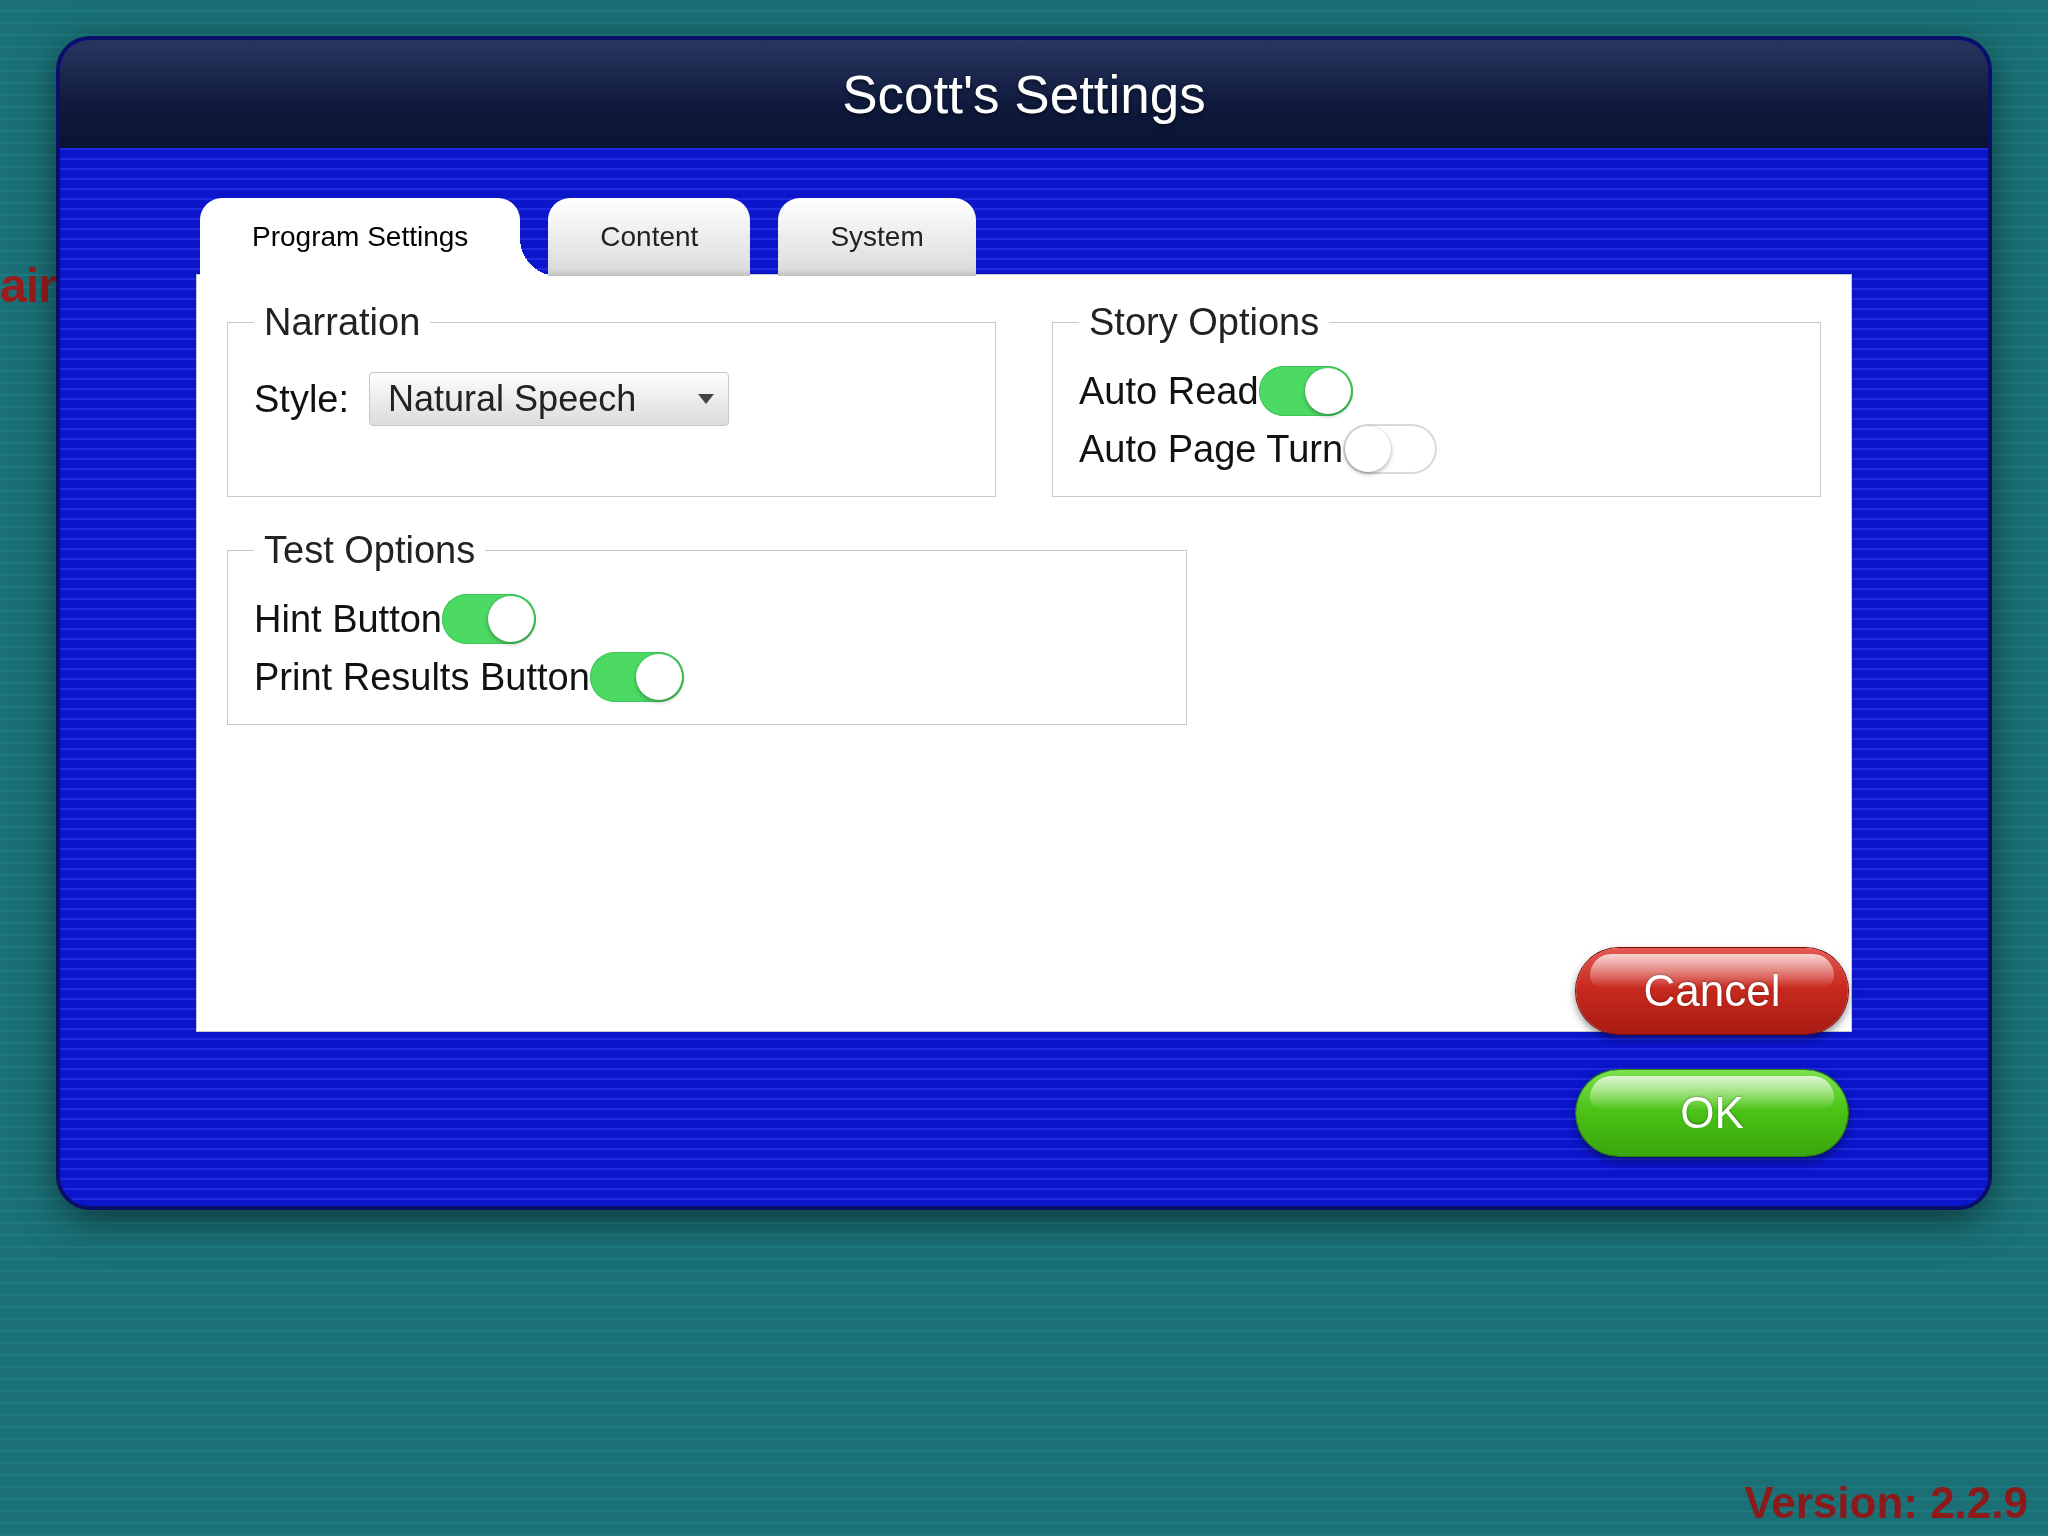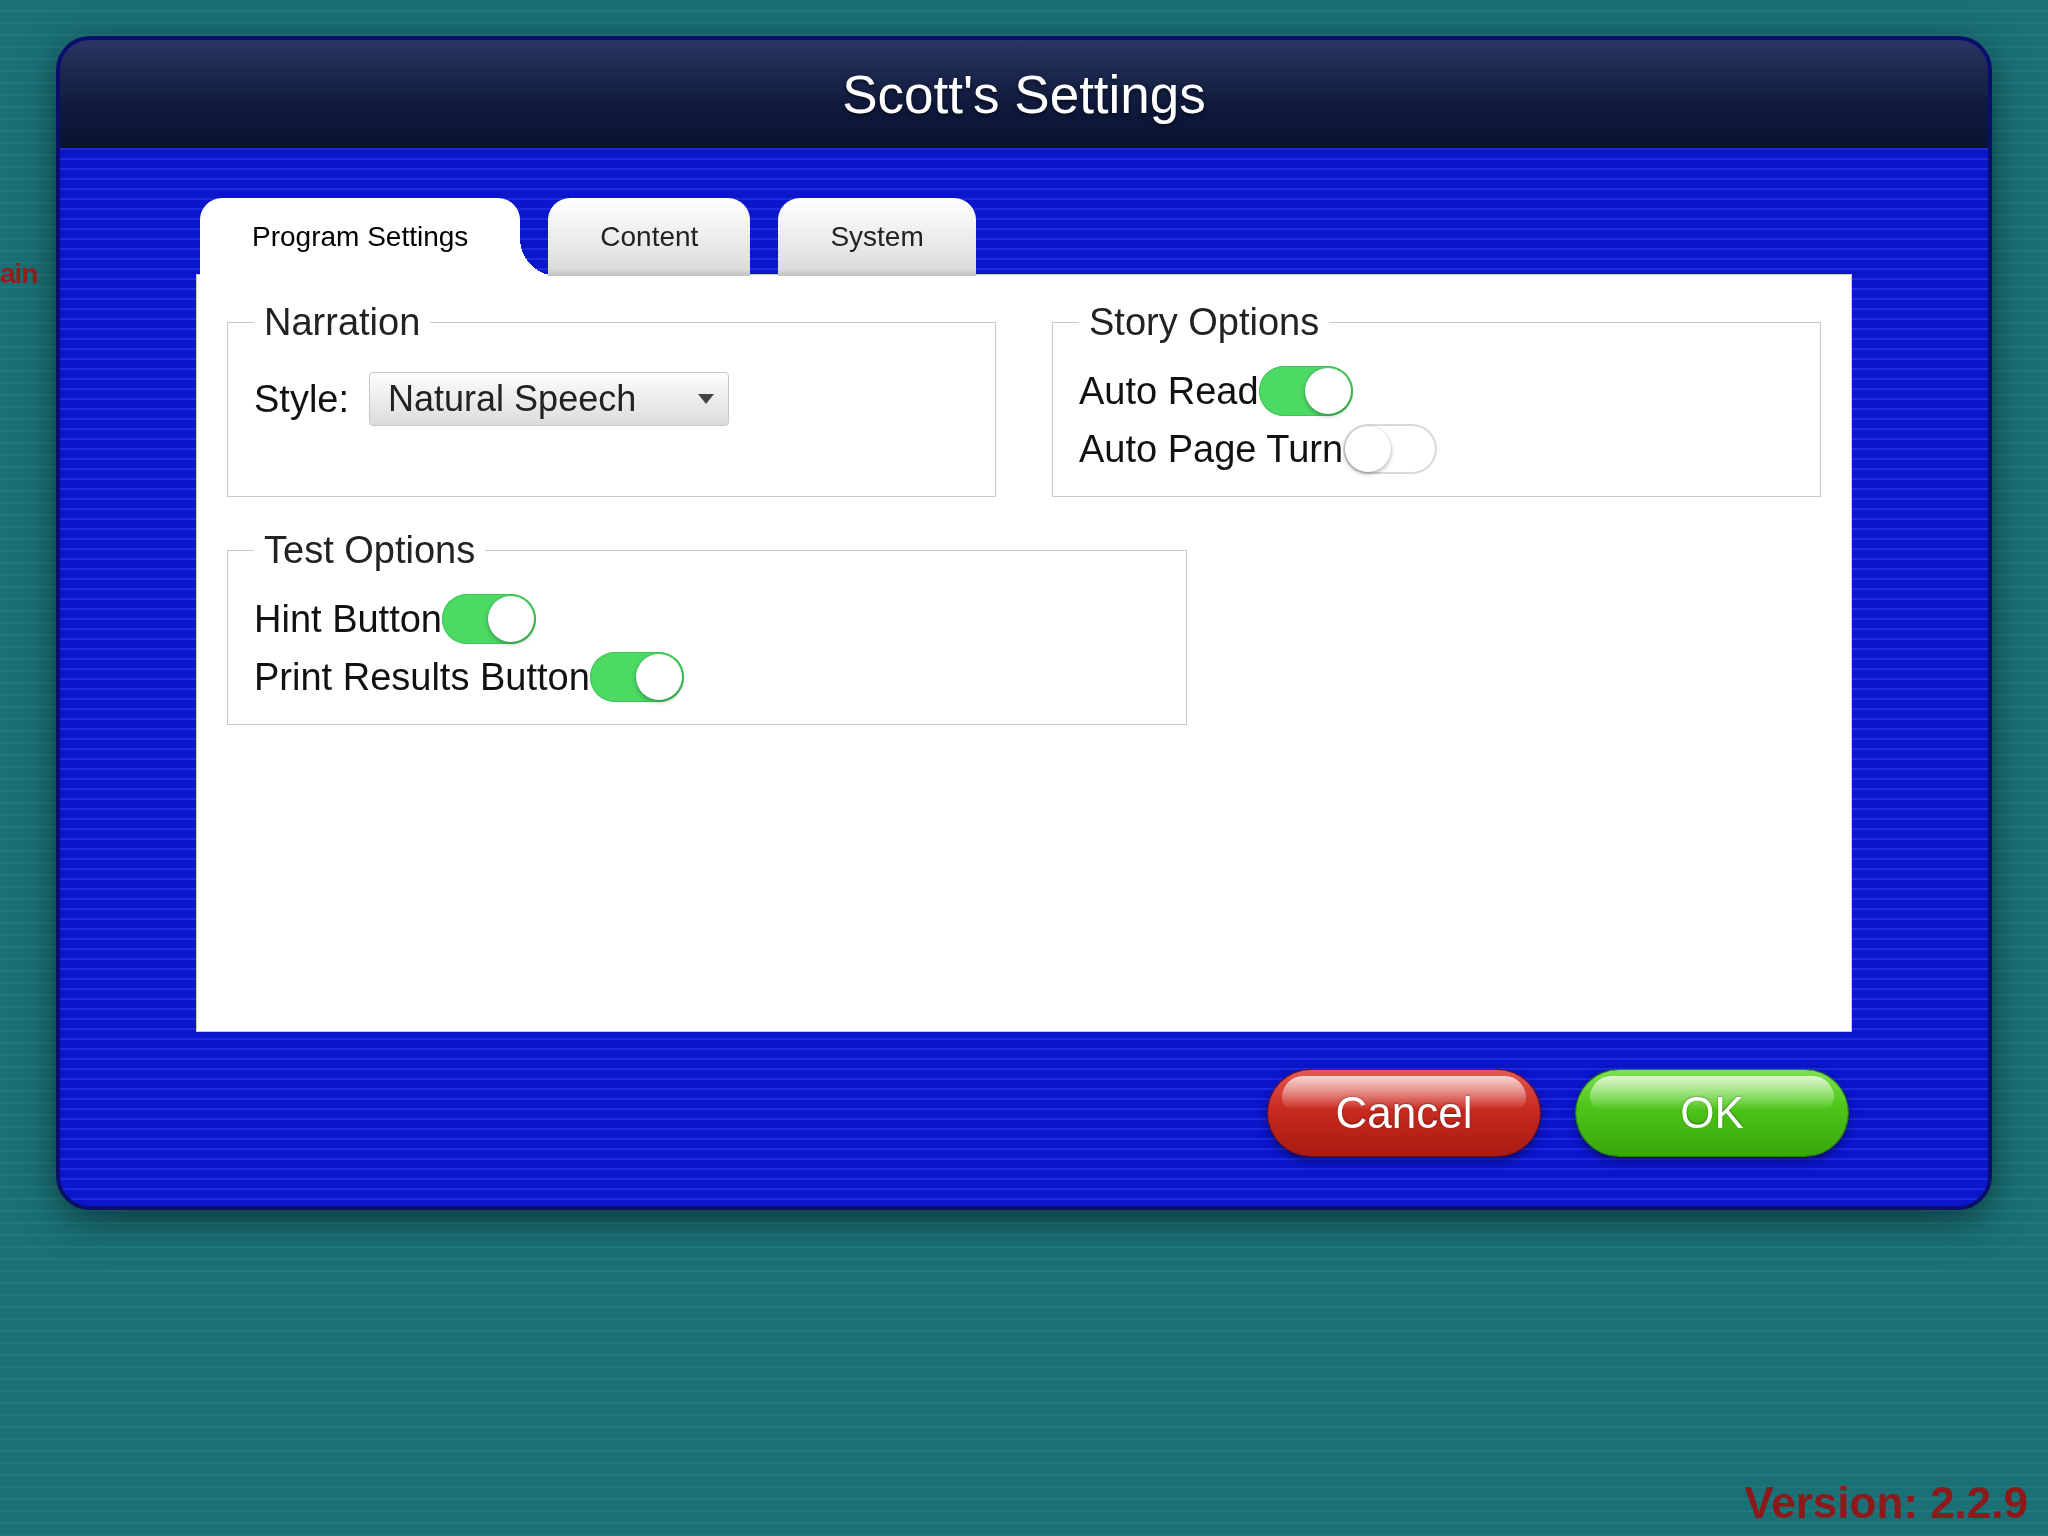--- a/index.html
+++ b/index.html
@@ -20,21 +20,21 @@
       to bottom,
       #1a7075 0px, #1a7075 10px,
       #1e7a80 10px, #1e7a80 12px
     );
   }
   .bg-label-left {
     position: absolute;
     left: 0; top: 258px;
     color: #9b1c1c;
     font-weight: bold;
-    font-size: 28px;
+    font-size: 48px;
     letter-spacing: -1px;
   }
   .version-label {
     position: absolute;
     right: 20px; bottom: 8px;
     color: #8c1a1a;
     font-weight: bold;
     font-size: 44px;
   }
 
@@ -180,20 +180,21 @@
     box-shadow: 0 2px 4px rgba(0,0,0,.3), 0 0 0 0.5px rgba(0,0,0,.08);
   }
   .toggle.on .knob { right: 2px; }
   .toggle.off .knob { left: 2px; }
 
   .button-row {
     position: absolute;
     right: 140px; bottom: 50px;
     display: flex; gap: 36px;
     z-index: 4;
+    flex-direction: column;
   }
   .pill-btn {
     min-width: 272px; height: 86px;
     border-radius: 44px;
     font-size: 44px;
     color: #fff;
     display: flex; align-items: center; justify-content: center;
     cursor: pointer;
     border: none;
     text-shadow: 0 -1px 2px rgba(0,0,0,.4);

